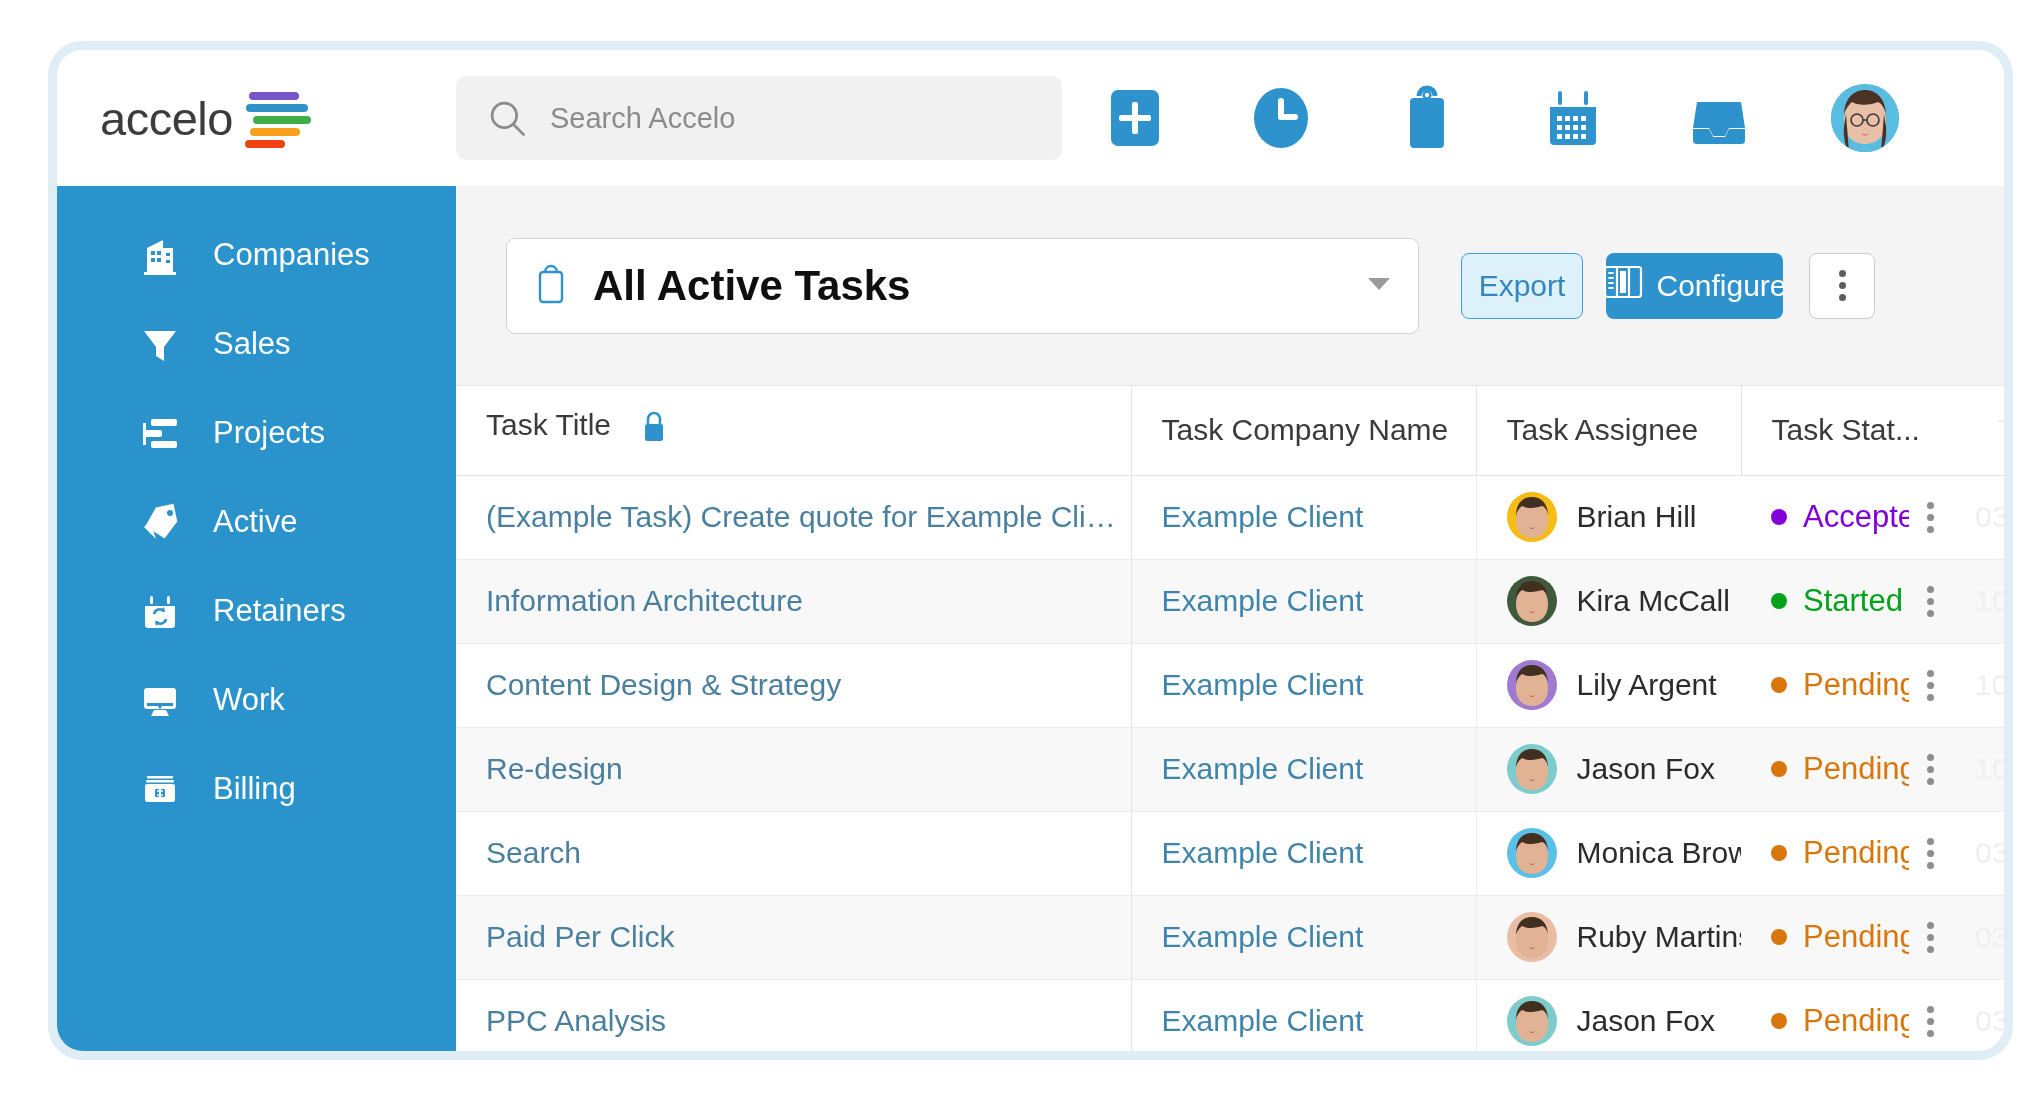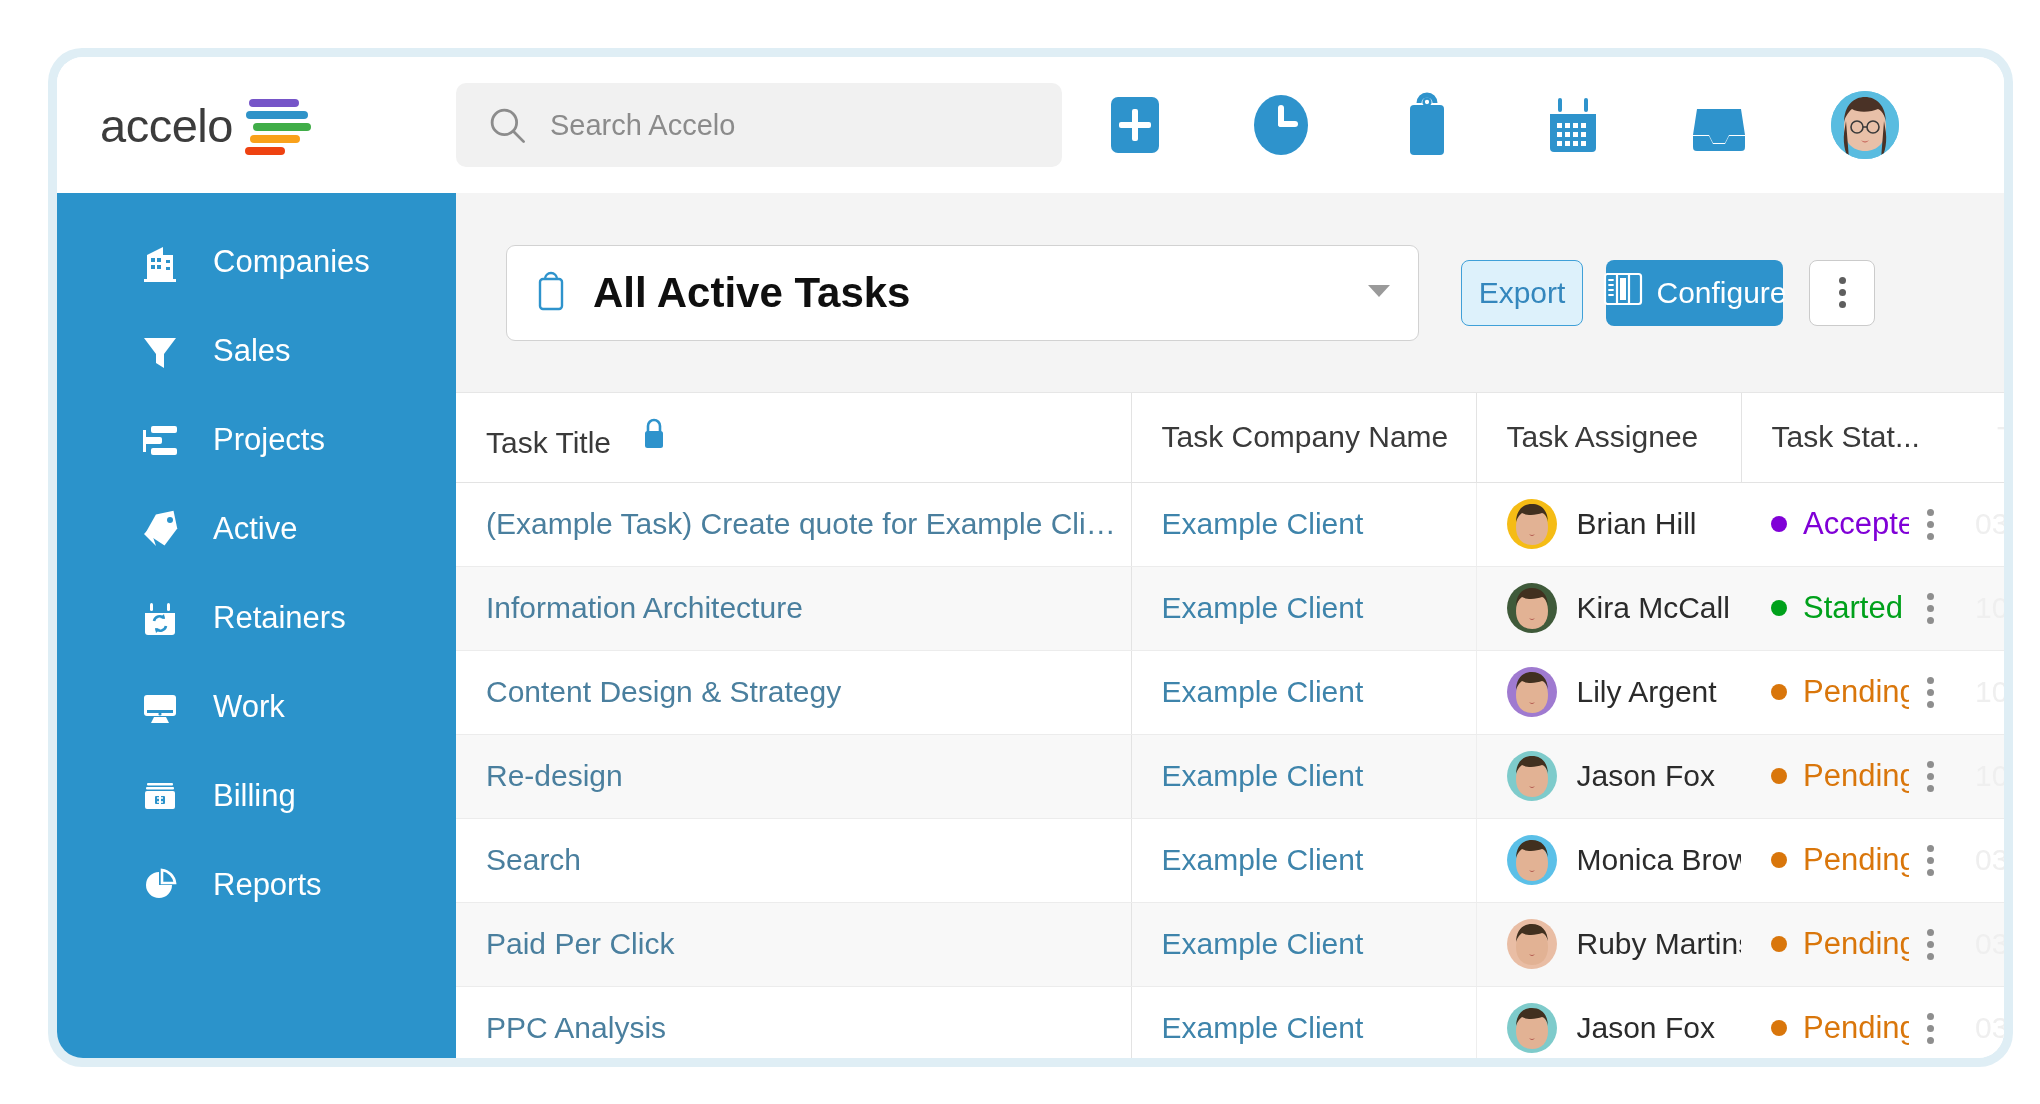--- a/index.html
+++ b/index.html
@@ -9,21 +9,21 @@
     height: 1104px;
     background: #ffffff;
     font-family: "Liberation Sans", sans-serif;
     overflow: hidden;
   }
 
   
   #app-frame {
     position: absolute;
     left: 48px;
-    top: 48px;
+    top: 41px;
     width: 1965px;
     height: 1019px;
     background: #dfeef5;
     border-radius: 34px;
     padding: 9px;
   }
   #app-window {
     width: 100%;
     height: 100%;
     background: #ffffff;
@@ -219,21 +219,21 @@
     font-size: 30px;
     font-weight: normal;
     color: #3a3a3a;
     border-bottom: 1px solid #e3e3e3;
     border-right: 1px solid #e3e3e3;
     padding-left: 30px;
     vertical-align: middle;
     white-space: nowrap;
   }
   thead th.last-head { border-right: none; color: #efefef; }
-  .th-inner { display: flex; align-items: flex-end; gap: 28px; }
+  .th-inner { display: flex; align-items: flex-start; gap: 28px; }
 
   tbody td {
     height: 84px;
     font-size: 30px;
     border-bottom: 1px solid #ececec;
     padding-left: 30px;
     vertical-align: middle;
     white-space: nowrap;
     overflow: hidden;
   }
@@ -453,29 +453,20 @@
             <rect x="9" y="14" width="28" height="2.4" rx="1"></rect>
             <rect x="8" y="18" width="30" height="18" rx="2"></rect>
             <rect x="18" y="23" width="10" height="8" rx="1" fill="#2b93cb"></rect>
             <rect x="22" y="21" width="2" height="12" fill="#ffffff"></rect>
             <path d="M20 25 h6 M20 29 h6" stroke="#ffffff" stroke-width="1.6"></path>
           </svg>
         </span>
         <span class="nav-label">Billing</span>
       </div>
 
-      <div class="nav-item">
-        <span class="nav-icon">
-          <svg width="46" height="46" viewBox="0 0 46 46">
-            <path d="M22 10 a13 13 0 1 0 13 13 L22 23 Z" fill="#ffffff"></path>
-            <path d="M25 8 a15 15 0 0 1 13 13 L25 21 Z" fill="none" stroke="#ffffff" stroke-width="2.6"></path>
-          </svg>
-        </span>
-        <span class="nav-label">Reports</span>
-      </div>
 
     </nav>
 
     <div id="main">
 
       <div id="toolbar">
 
         <div id="view-select">
           <span id="view-select-icon">
             <svg width="36" height="44" viewBox="0 0 36 44" fill="none" stroke="#2e93cc" stroke-width="2.4">

